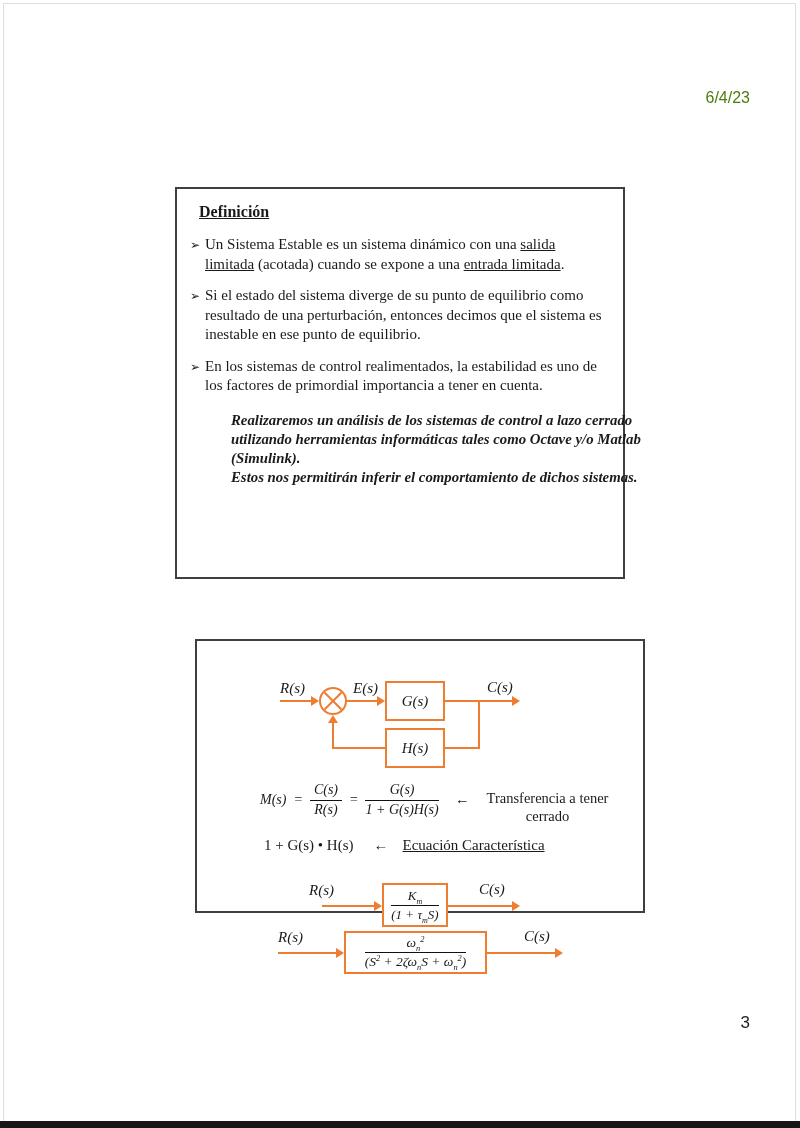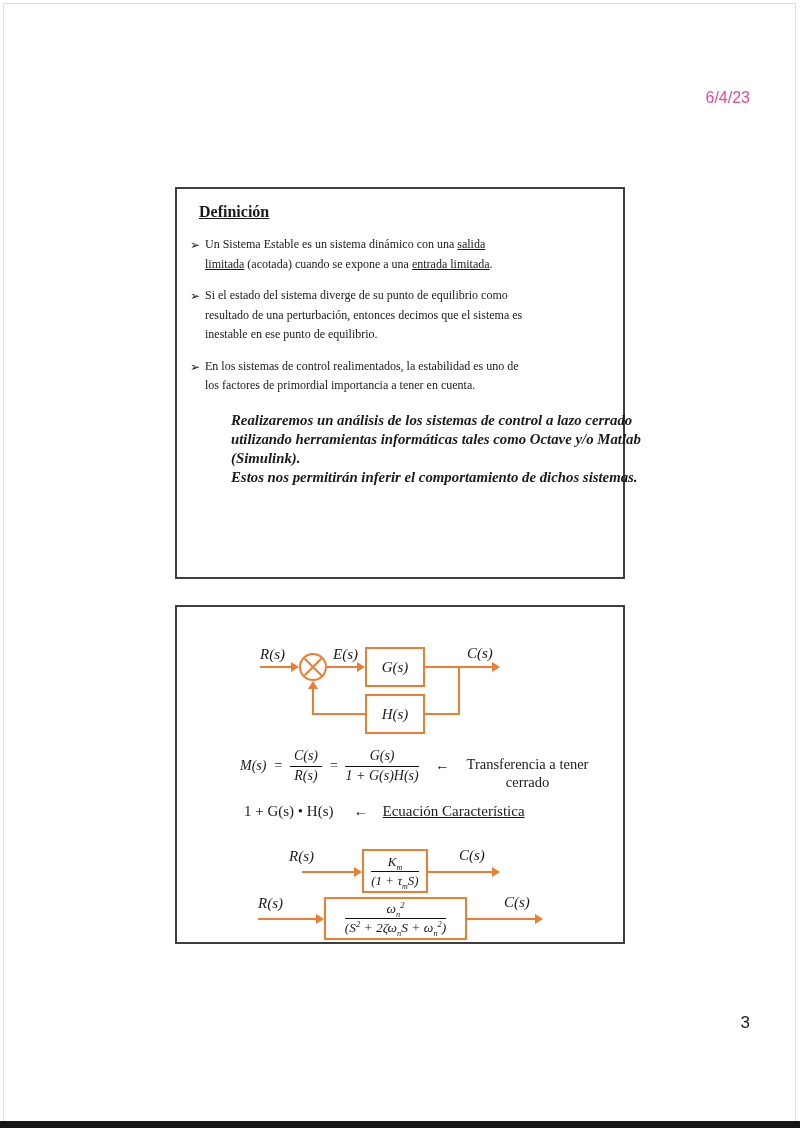--- a/index.html
+++ b/index.html
@@ -2,36 +2,36 @@
 <html style="--orange: #ED7D31; --slide-border: #3F3F3F;"><head>
 <meta charset="utf-8">
 <style>
   html,body{margin:0;padding:0;background:#ffffff;}
   body{width:800px;height:1128px;position:relative;overflow:hidden;
        font-family:"Liberation Serif","DejaVu Serif",serif;color:#1a1a1a;}
   .page-frame{position:absolute;left:3px;top:3px;right:4px;bottom:6px;
        border:1px solid #dedede;pointer-events:none;}
   .bottom-bar{position:absolute;left:0;right:0;bottom:0;height:7px;background:#161616;}
   .date{position:absolute;top:89px;right:50px;font-family:"Liberation Sans","DejaVu Sans",sans-serif;
-       font-size:16px;color:#ec4899;}
+       font-size:16px;color:#4d7c0f;}
   .pagenum{position:absolute;top:1013px;right:50px;font-family:"Liberation Sans","DejaVu Sans",sans-serif;
        font-size:17px;color:#1c1c1c;}
 
   .slide{position:absolute;left:175px;width:450px;border:2px solid var(--slide-border,#3f3f3f);
        background:#ffffff;box-sizing:border-box;}
   .slide1{top:187px;height:392px;}
-  .slide2{top:605px;height:339px;}
+  .slide2{top:639px;height:274px;margin-left:20px;}
 
   
   .s1-title{margin:14px 0 14px 22px;font-size:16px;text-decoration:underline;display:inline-block;}
   .bullets{margin-top:0;}
   .bullet{display:flex;margin:0 0 12px 13px;}
   .marker{width:15px;flex:none;font-family:"DejaVu Sans",sans-serif;font-size:12px;
        padding-top:3px;color:#1a1a1a;}
-  .blines{font-size:12px;line-height:19.5px;}
+  .blines{font-size:15px;line-height:19.5px;}
   .line{white-space:nowrap;}
   .u{text-decoration:underline;}
   .note{margin:15px 0 0 14px;font-size:14.8px;line-height:19px;font-weight:bold;font-style:italic;}
   .note .line{white-space:nowrap;margin-left:40px;}
 
   
   .slide2 *{box-sizing:border-box;}
   .mi{font-style:italic;font-family:"Liberation Serif","DejaVu Serif",serif;color:#1a1a1a;}
   .dlabel{position:absolute;font-size:15px;font-style:italic;white-space:nowrap;}
   .dbox{position:absolute;border:2px solid var(--orange,#ED7D31);background:#fff;

